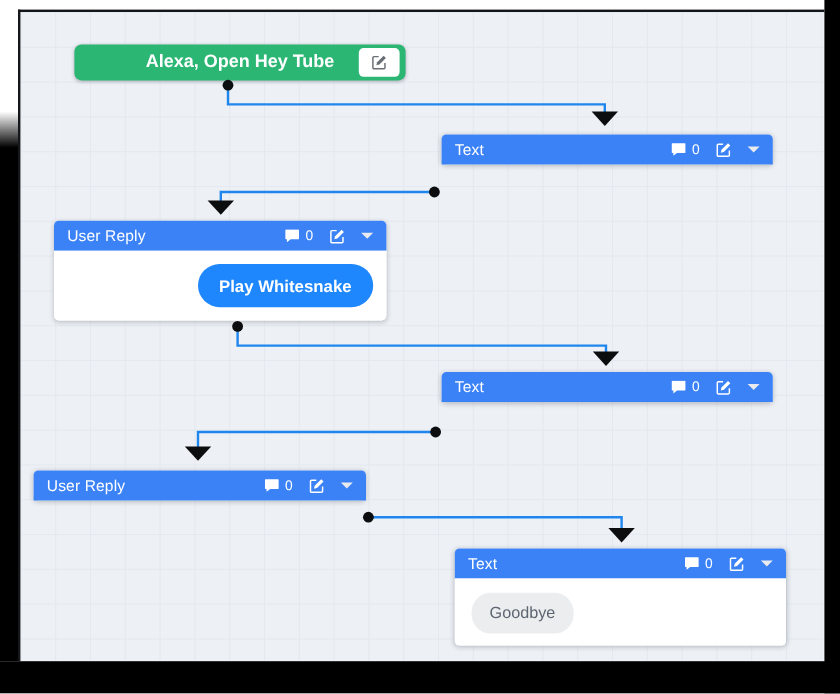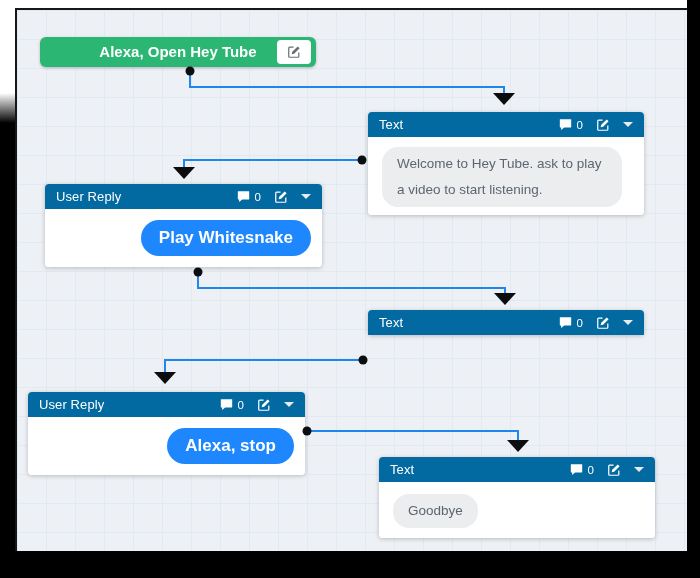--- a/index.html
+++ b/index.html
@@ -19,41 +19,41 @@
             background-image:
               linear-gradient(to right, #e3e9f0 1px, transparent 1px),
               linear-gradient(to bottom, #e3e9f0 1px, transparent 1px);
             background-size:29px 29px; }
 
   
   svg.wires { position:absolute; left:0; top:0; width:700px; height:578px; z-index:6; pointer-events:none; }
 
   
   .node { position:absolute; z-index:4; border-radius:4px; box-shadow:0 1px 4px rgba(40,50,70,.28); background:#fff; }
-  .node-header { height:25px; background:#0369a1; border-radius:4px 4px 0 0; display:flex; align-items:center;
+  .node-header { height:25px; background:#3b82f6; border-radius:4px 4px 0 0; display:flex; align-items:center;
                  padding:0 11px; color:#fff; }
   .node-title { flex:1; font-size:13px; letter-spacing:.1px; }
   .header-icons { display:flex; align-items:center; gap:13px; }
   .comment-wrap { display:flex; align-items:center; gap:5px; }
   .comment-count { font-size:11.5px; color:#fff; }
   .icon-svg { display:block; }
   .caret { width:0; height:0; border-left:5px solid transparent; border-right:5px solid transparent;
            border-top:5px solid #e8eaee; }
   .node-body { background:#fff; border-radius:0 0 4px 4px; }
 
-  .start-node { position:absolute; z-index:4; left:40px; top:37px; width:276px; height:30px;
+  .start-node { position:absolute; z-index:4; left:62px; top:37px; width:276px; height:30px;
                 border-radius:6px; text-align:center; line-height:30px; color:#fff;
                 font-size:15px; font-weight:bold; box-shadow:0 1px 3px rgba(40,50,70,.3); }
   .start-edit-chip { position:absolute; right:5px; top:3px; width:34px; height:24px; background:#fff;
                      border-radius:4px; display:flex; align-items:center; justify-content:center; }
 
   .bubble { display:inline-block; max-width:240px; background:#ebedef; border-radius:16px;
             padding:4px 15px; font-size:13.5px; line-height:26px; color:#5d6670; text-align:left; }
   .pill { display:inline-block; height:36px; line-height:36px; border-radius:18px; padding:0 18px;
-          color:#fff; font-size:17px; font-weight:bold; }
+          color:#fff; font-size:14px; font-weight:bold; }
 
   .text-body  { padding:10px 14px 8px 14px; }
   .reply-body { padding:11px; text-align:right; }
 </style>
 </head>
 <body>
 
 <div class="page">
 
   <div class="canvas"></div>
@@ -106,23 +106,20 @@
         </span>
         <span>
           <svg class="icon-svg" width="14" height="14" viewBox="0 0 16 16">
             <path d="M13.5 8.5V13c0 .55-.45 1-1 1H3c-.55 0-1-.45-1-1V3.5c0-.55.45-1 1-1h4.5" stroke="#fff" stroke-width="1.4" fill="none"></path>
             <path d="M12.2 1.6l2.2 2.2L8.2 10l-2.9.7.7-2.9z" fill="#fff"></path>
           </svg>
         </span>
         <span class="caret"></span>
       </span>
     </div>
-    <div class="node-body text-body">
-      <div class="bubble">Welcome to Hey Tube. ask to play a video to start listening.</div>
-    </div>
   </div>
 
   <div class="node" style="left:45px; top:184px; width:277px;">
     <div class="node-header">
       <span class="node-title">User Reply</span>
       <span class="header-icons">
         <span class="comment-wrap">
           <svg class="icon-svg" width="13" height="12" viewBox="0 0 16 14">
             <path d="M1.5 0h13c.3 0 .5.2.5.5v9c0 .3-.2.5-.5.5H6.4L2.6 13v-3H1.5c-.3 0-.5-.2-.5-.5v-9c0-.3.2-.5.5-.5z" fill="#fff"></path>
           </svg>
@@ -175,23 +172,20 @@
         </span>
         <span>
           <svg class="icon-svg" width="14" height="14" viewBox="0 0 16 16">
             <path d="M13.5 8.5V13c0 .55-.45 1-1 1H3c-.55 0-1-.45-1-1V3.5c0-.55.45-1 1-1h4.5" stroke="#fff" stroke-width="1.4" fill="none"></path>
             <path d="M12.2 1.6l2.2 2.2L8.2 10l-2.9.7.7-2.9z" fill="#fff"></path>
           </svg>
         </span>
         <span class="caret"></span>
       </span>
     </div>
-    <div class="node-body reply-body">
-      <span class="pill" style="background:#1e87fd;">Alexa, stop</span>
-    </div>
   </div>
 
   <div class="node" style="left:379px; top:457px; width:276px;">
     <div class="node-header">
       <span class="node-title">Text</span>
       <span class="header-icons">
         <span class="comment-wrap">
           <svg class="icon-svg" width="13" height="12" viewBox="0 0 16 14">
             <path d="M1.5 0h13c.3 0 .5.2.5.5v9c0 .3-.2.5-.5.5H6.4L2.6 13v-3H1.5c-.3 0-.5-.2-.5-.5v-9c0-.3.2-.5.5-.5z" fill="#fff"></path>
           </svg>

